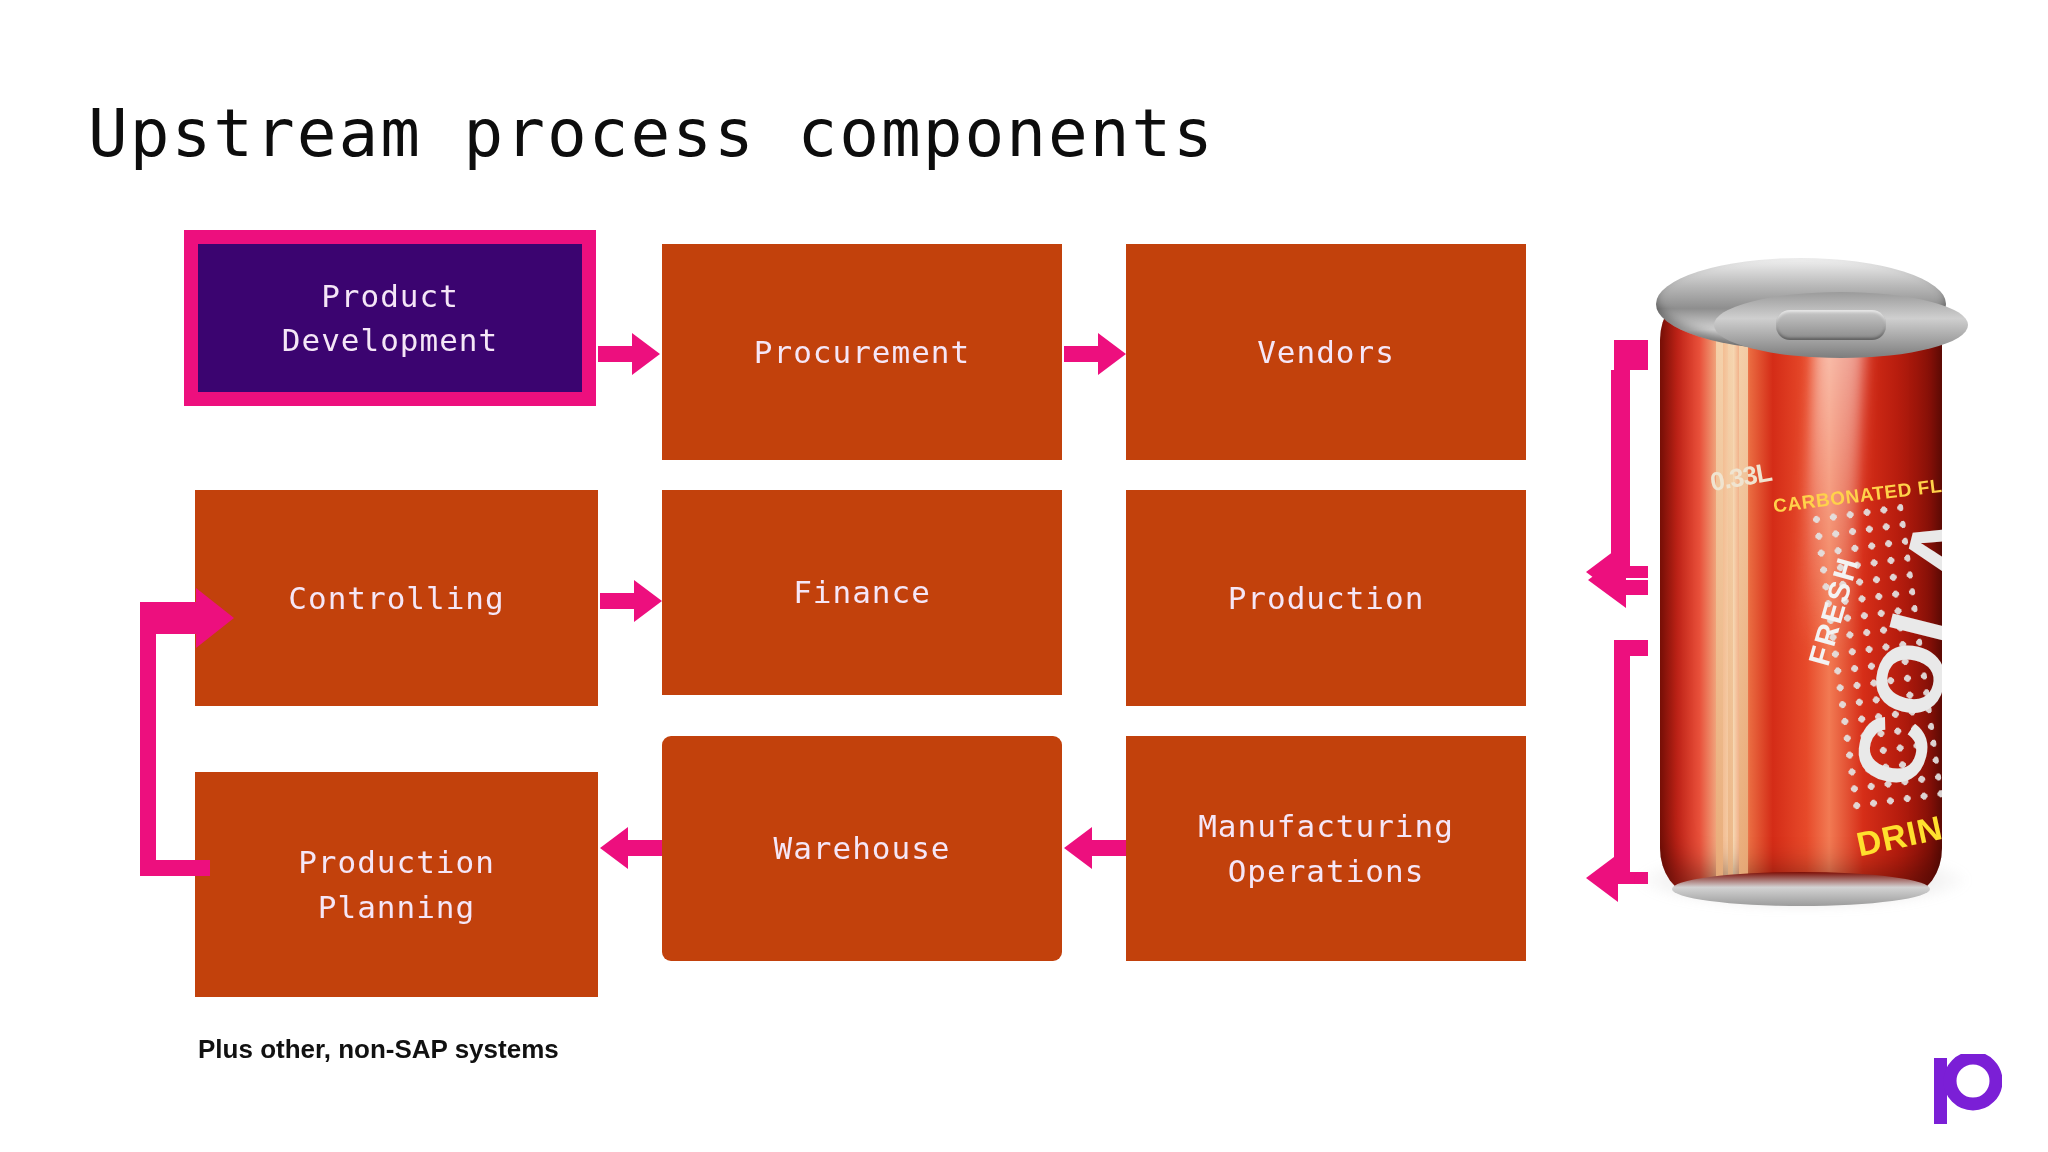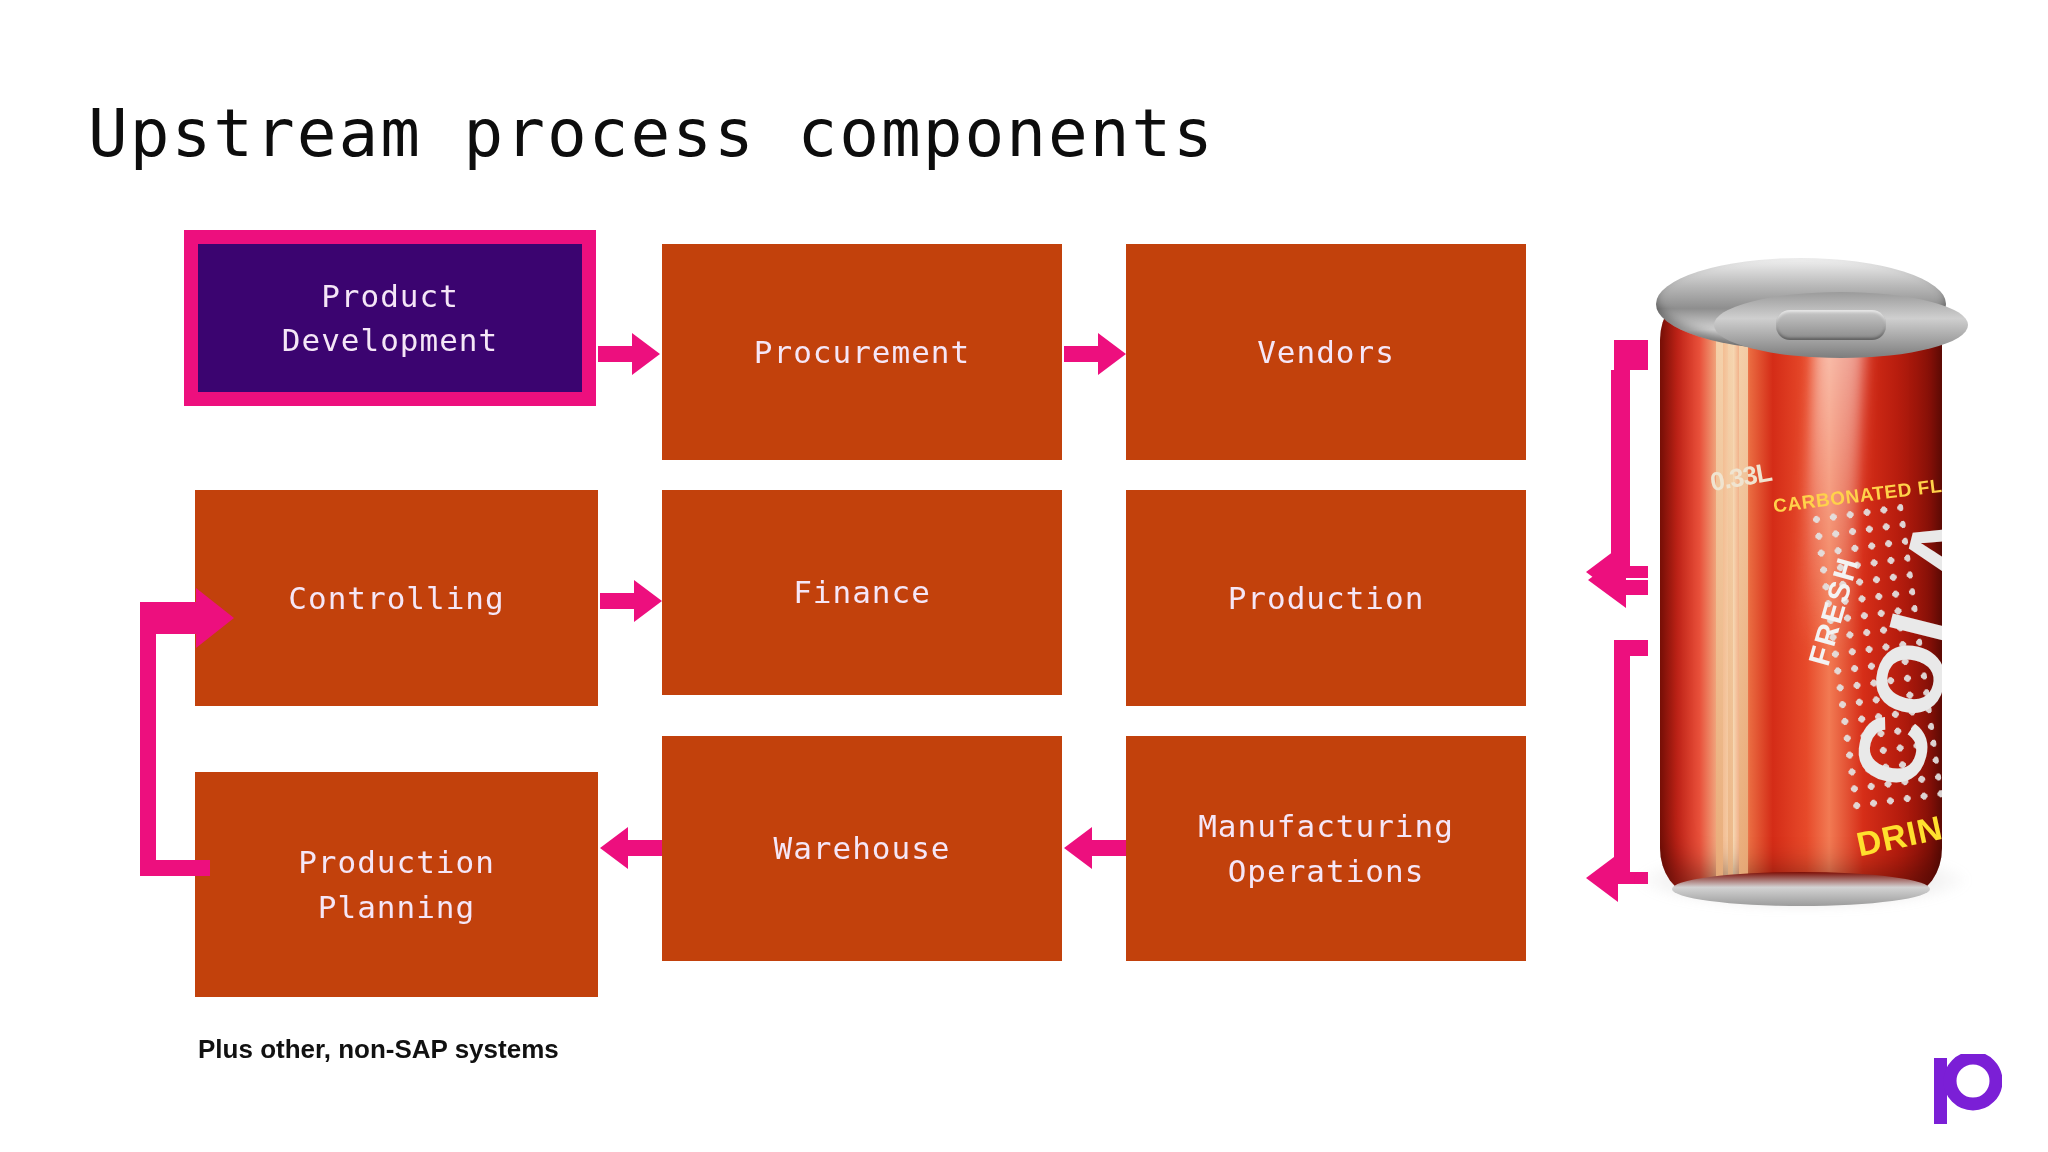--- a/index.html
+++ b/index.html
@@ -237,21 +237,21 @@
 
   <div class="proc-box" style="left:1126px; top:490px; width:400px; height:216px;">
     <span class="proc-label">Production</span>
   </div>
 
   <div class="proc-box" style="left:195px; top:772px; width:403px; height:225px;">
     <span class="proc-label">Production
 Planning</span>
   </div>
 
-  <div class="proc-box" style="left:662px; top:736px; width:400px; height:225px;">
+  <div class="proc-box" style="left:662px; top:736px; width:400px; height:225px;border-radius:9px;">
     <span class="proc-label">Warehouse</span>
   </div>
 
   <div class="proc-box" style="left:1126px; top:736px; width:400px; height:225px;">
     <span class="proc-label">Manufacturing
 Operations</span>
   </div>
 
   <div class="arrow-right" style="left:598px; top:333px;">
     <svg viewBox="0 0 62 42" preserveAspectRatio="none">

